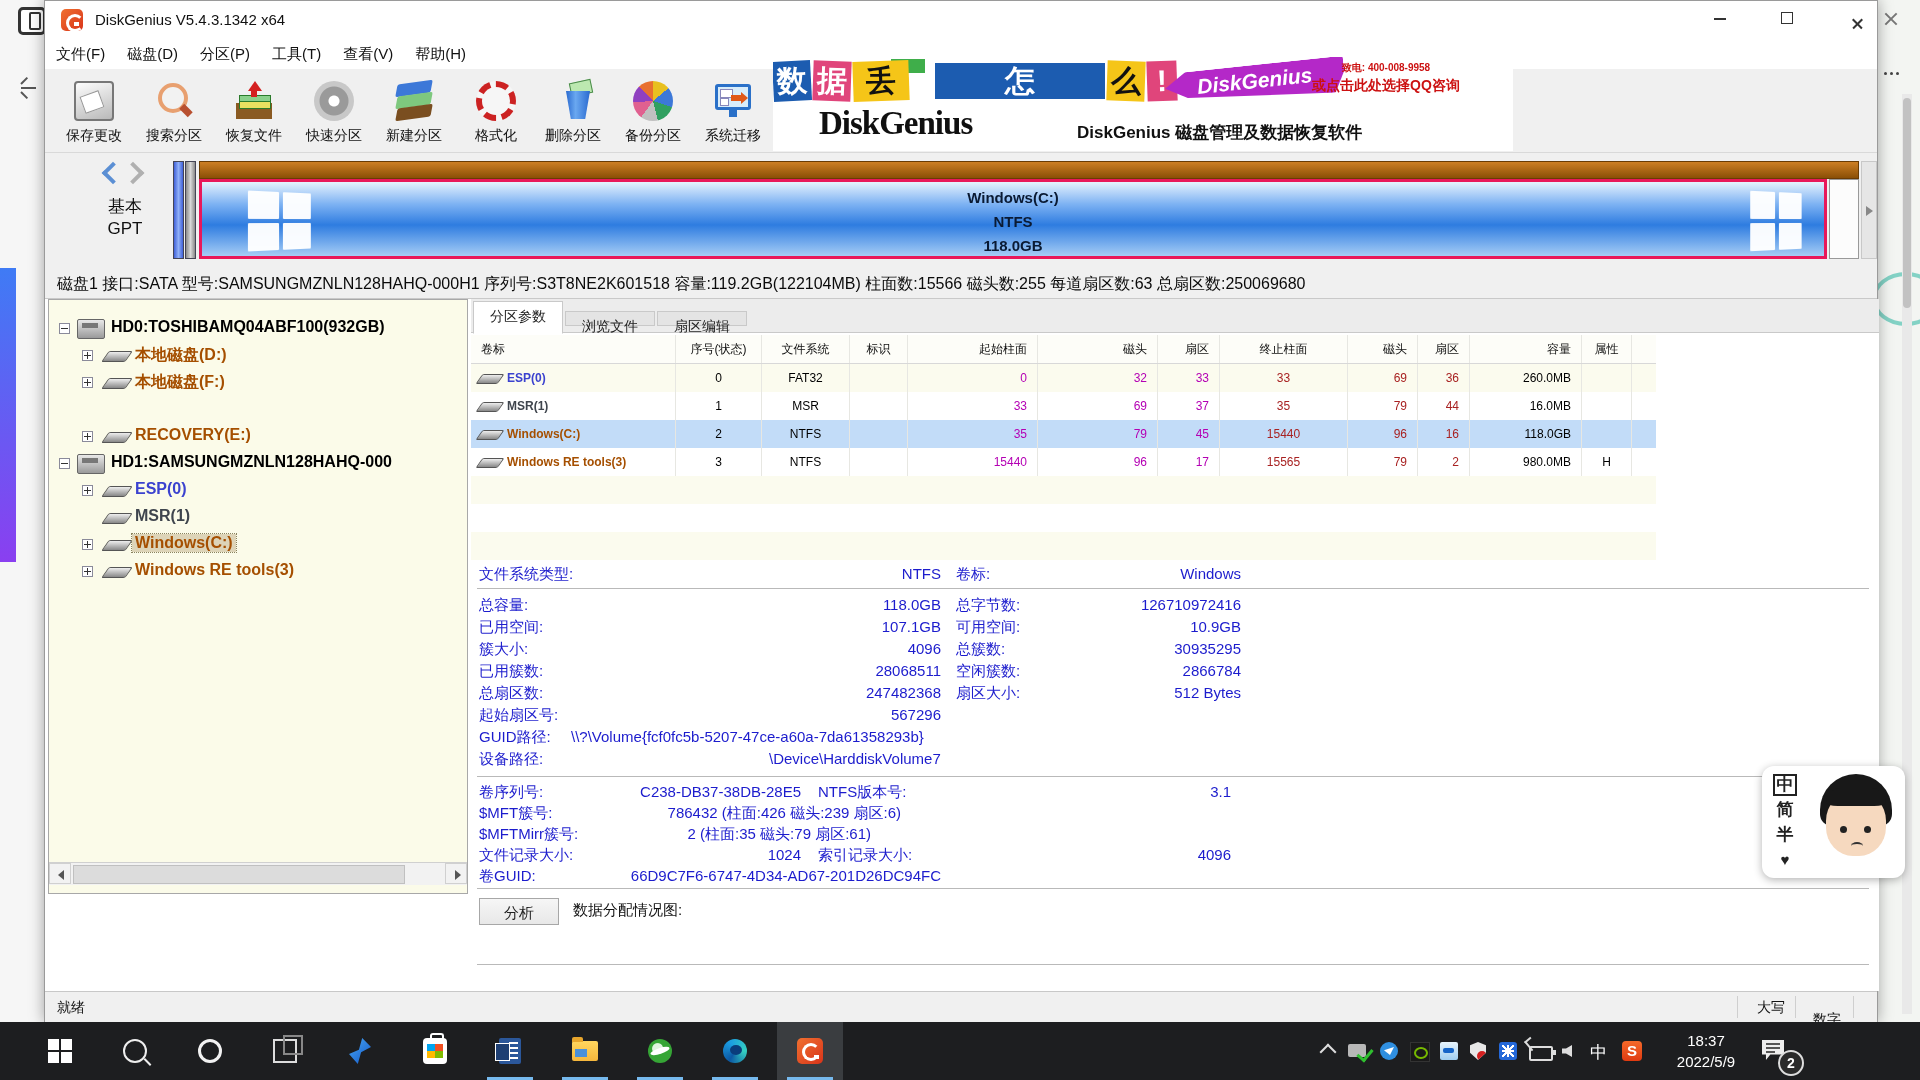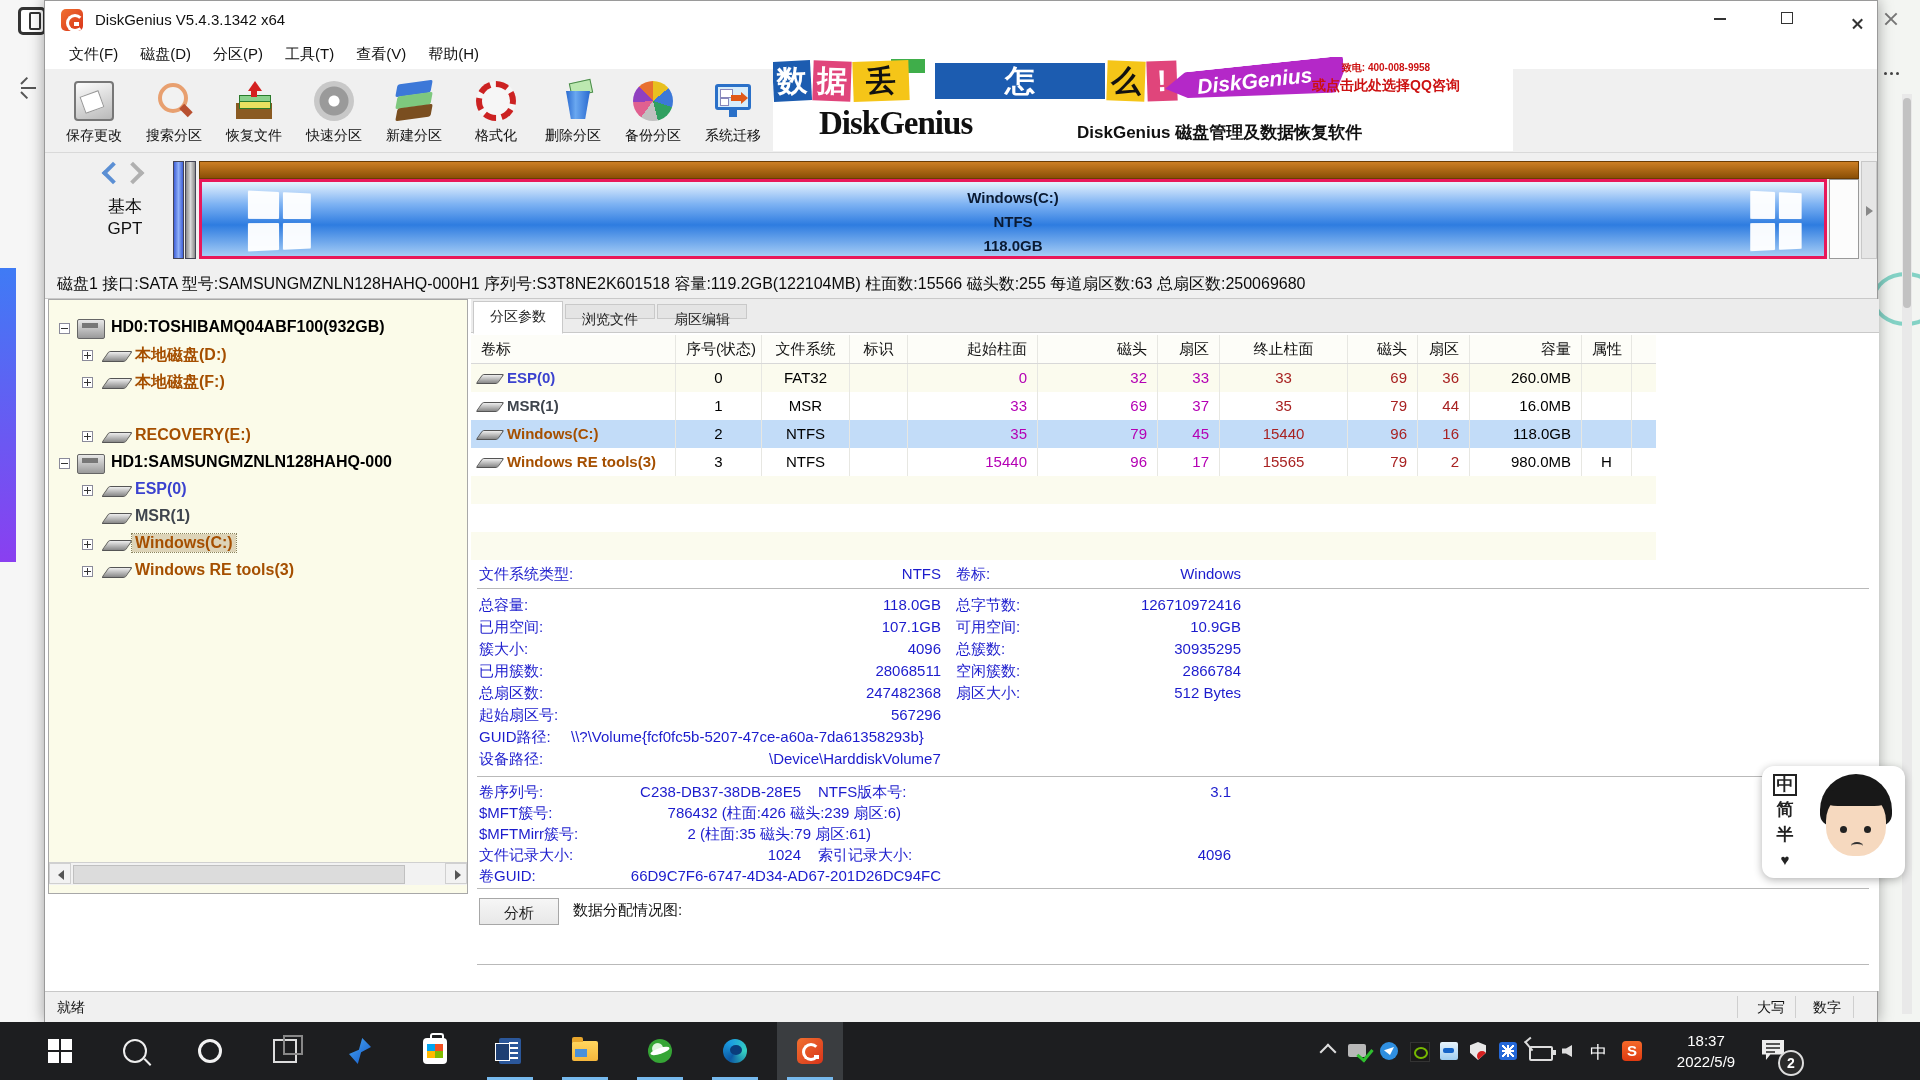--- a/index.html
+++ b/index.html
@@ -35,21 +35,21 @@
   #title-icon{left:16px;top:8px;}
   #title-text{left:50px;top:10px;font-size:15px;color:#111;}
   .wbtn{top:0;width:46px;height:34px;}
   #btn-min{left:1652px;} #btn-max{left:1719px;} #btn-close{left:1789px;}
   #btn-min i{position:absolute;left:17px;top:17px;width:12px;height:1.5px;background:#333;}
   #btn-max i{position:absolute;left:17px;top:11px;width:10px;height:10px;border:1.5px solid #333;}
   #btn-close i{position:absolute;left:17px;top:16px;width:13px;height:13px;}
   #btn-close i::before,#btn-close i::after{content:"";position:absolute;left:0;top:6px;width:13px;height:1.5px;background:#333;}
   #btn-close i::before{transform:rotate(45deg);} #btn-close i::after{transform:rotate(-45deg);}
   
-  #menubar{left:0;top:38px;width:100%;height:30px;background:#fff;display:flex;align-items:center;padding-left:13px;box-sizing:border-box;gap:0;}
+  #menubar{left:0;top:38px;width:100%;height:30px;background:#fff;display:flex;align-items:center;box-sizing:border-box;gap:0;}
   .menu-item{font-size:15px;color:#111;padding:4px 11px;}
   
   #toolbar{left:0;top:68px;width:100%;height:84px;background:#f0f0f0;border-bottom:1px solid #d9d9d9;box-sizing:border-box;}
   .tbtn{position:absolute;top:4px;width:78px;height:76px;text-align:center;}
   .tbtn .lbl{position:absolute;left:0;right:0;top:54px;font-size:14px;color:#111;}
   .ticon{position:absolute;left:19px;top:8px;width:40px;height:40px;}
   
   .i-save{background:linear-gradient(160deg,#fdfdfd,#b9b9b9);border:2px solid #777;border-radius:4px;box-sizing:border-box;}
   .i-save::after{content:"";position:absolute;left:6px;top:10px;width:18px;height:16px;background:#fff;border:1px solid #999;transform:rotate(-20deg);}
   .i-search{}
@@ -127,26 +127,26 @@
   .t-sel .tlabel{background:#ddd4b8;outline:1px dotted #8a835f;padding:0 3px;margin-left:-3px;}
   #tree-hscroll{position:absolute;left:0;bottom:8px;width:418px;height:22px;background:#f2f2f2;border-top:1px solid #d0d0d0;}
   .harrow{position:absolute;top:0;width:22px;height:21px;background:#f2f2f2;border:1px solid #d0d0d0;box-sizing:border-box;}
   .harrow::after{content:"";position:absolute;top:6px;}
   #ha-l{left:0;} #ha-l::after{left:8px;border-right:6px solid #555;border-top:5px solid transparent;border-bottom:5px solid transparent;}
   #ha-r{right:0;} #ha-r::after{left:9px;border-left:6px solid #555;border-top:5px solid transparent;border-bottom:5px solid transparent;}
   #ha-thumb{position:absolute;left:24px;top:2px;width:330px;height:17px;background:#dcdcdc;border:1px solid #c0c0c0;}
   
   #rightpanel{position:absolute;left:426px;top:0;width:1408px;height:692px;background:#fff;overflow:hidden;}
   #tabstrip{position:absolute;left:0;top:0;width:100%;height:34px;background:#ececec;border-bottom:1px solid #c9c9c9;box-sizing:border-box;}
-  .tab{position:absolute;top:5px;width:90px;height:15px;text-align:center;line-height:28px;font-size:14px;color:#222;border:1px solid #c9c9c9;box-sizing:border-box;background:#e4e4e4;}
+  .tab{position:absolute;top:12px;width:90px;height:15px;text-align:center;line-height:28px;font-size:14px;color:#222;border:1px solid #c9c9c9;box-sizing:border-box;background:#e4e4e4;}
   .tab.active{background:#fff;top:2px;height:33px;border-bottom-color:#fff;font-weight:normal;}
   #tab0{left:2px;} #tab1{left:94px;} #tab2{left:186px;}
   
   #ptable{position:absolute;left:0;top:36px;width:1185px;}
-  .prow{display:flex;height:28px;line-height:28px;font-size:15px;}
+  .prow{display:flex;height:28px;line-height:28px;font-size:12px;}
   .prow.head{color:#111;border-bottom:1px solid #d8d8d8;background:#fdfdf8;}
   .prow .cell{box-sizing:border-box;padding:0 10px;border-right:1px solid #e7e7e2;overflow:hidden;white-space:nowrap;}
   .c0{width:205px;} .c1{width:86px;text-align:center;} .c2{width:88px;text-align:center;}
   .c3{width:58px;text-align:center;} .c4{width:130px;text-align:right;} .c5{width:120px;text-align:right;}
   .c6{width:62px;text-align:right;} .c7{width:128px;text-align:center;} .c8{width:70px;text-align:right;}
   .c9{width:52px;text-align:right;} .c10{width:112px;text-align:right;} .c11{width:50px;text-align:center;border-right:none;}
   .r-odd{background:#fbfbee;} .r-even{background:#fff;} .r-sel{background:#c2dcf8;}
   .prow .c0{position:relative;padding-left:36px;font-weight:bold;}
   .prow.head .c0{padding-left:10px;font-weight:normal;}
   .prow .icon-part{left:8px;top:10px;width:20px;height:8px;}
@@ -164,21 +164,21 @@
   .g3 .dv2{left:560px;width:200px;}
   .wide1 .dv1{left:100px;width:330px;}
   .sep{position:absolute;left:6px;width:1392px;border-top:1px solid #b9b9b9;}
   #analyze-btn{position:absolute;left:8px;top:599px;width:80px;height:27px;background:linear-gradient(180deg,#f6f6f6,#e8e8e8);border:1px solid #a7a7a7;font-size:15px;color:#222;text-align:center;line-height:25px;box-sizing:border-box;}
   #alloc-lbl{position:absolute;left:102px;top:602px;color:#111;font-size:15px;}
   
   #statusbar{left:0;top:990px;width:100%;height:31px;background:#f0f0f0;border-top:1px solid #c8c8c8;box-sizing:border-box;font-size:14px;color:#111;}
   #status-ready{position:absolute;left:12px;top:7px;}
   .sdiv{position:absolute;top:4px;width:1px;height:22px;background:#cfcfcf;}
   #status-caps{position:absolute;left:1698px;top:7px;width:56px;text-align:center;}
-  #status-num{position:absolute;left:1754px;top:7px;width:56px;text-align:center;}
+  #status-num{position:absolute;left:1754px;top:19px;width:56px;text-align:center;}
   
   #taskbar{left:0;top:1022px;width:1920px;height:58px;background:#1d1e20;}
   .tb-cell{position:absolute;top:0;width:66px;height:58px;}
   .tb-cell.running::after{content:"";position:absolute;left:10px;bottom:0;width:46px;height:3px;background:#76b9ed;}
   .tb-cell.active{background:#3a3d40;}
   .tb-ic{position:absolute;left:50%;top:50%;transform:translate(-50%,-50%);}
   .ic-start{width:24px;height:24px;display:grid;grid-template-columns:1fr 1fr;grid-template-rows:1fr 1fr;gap:2px;}
   .ic-start i{background:#fff;}
   .ic-searchc{width:20px;height:20px;border:2px solid #eee;border-radius:50%;}
   .ic-searchc::after{content:"";position:absolute;left:18px;top:20px;width:9px;height:2px;background:#eee;transform:rotate(45deg);}

